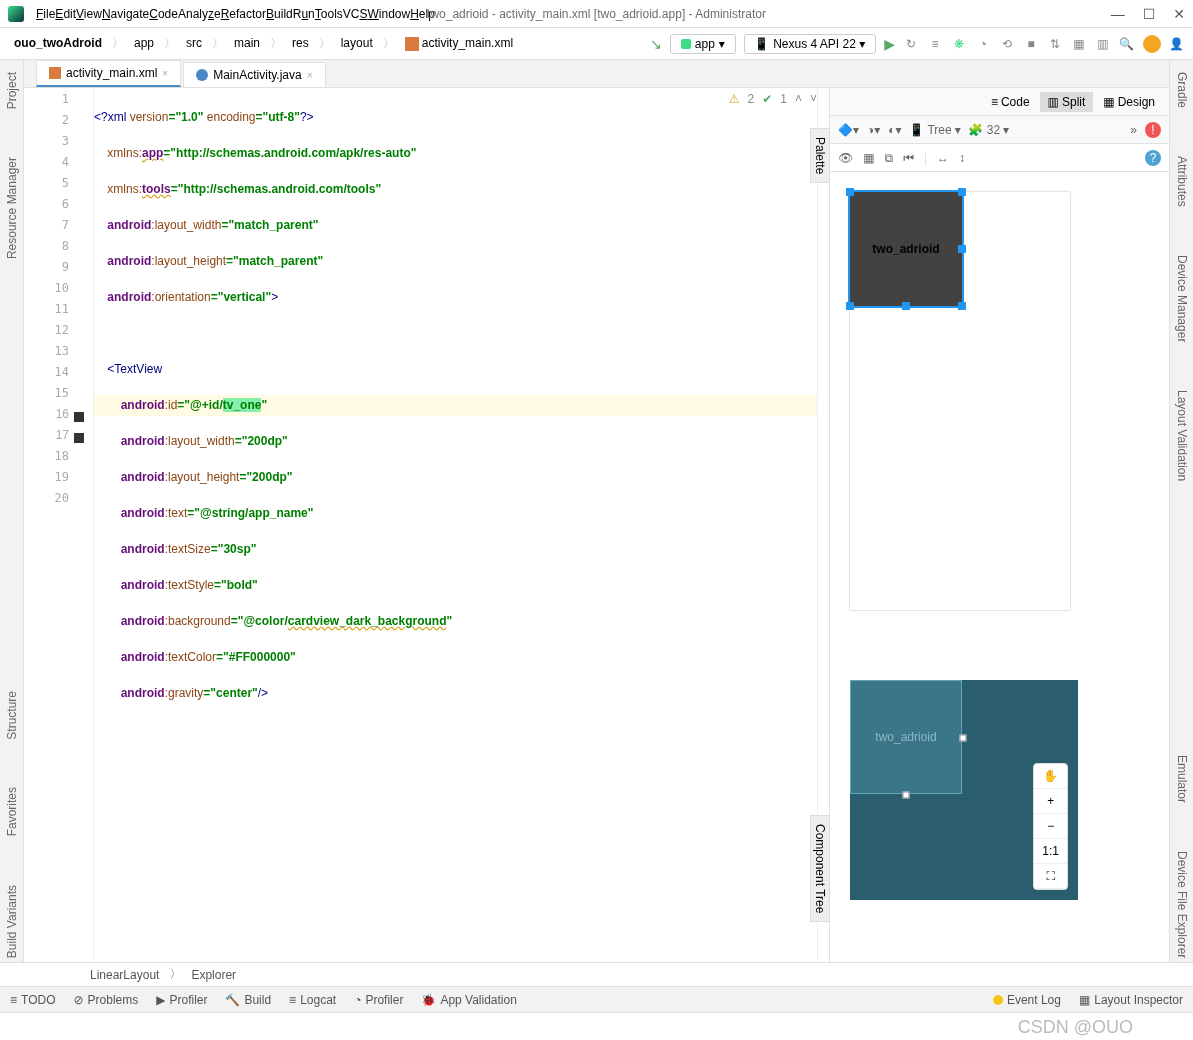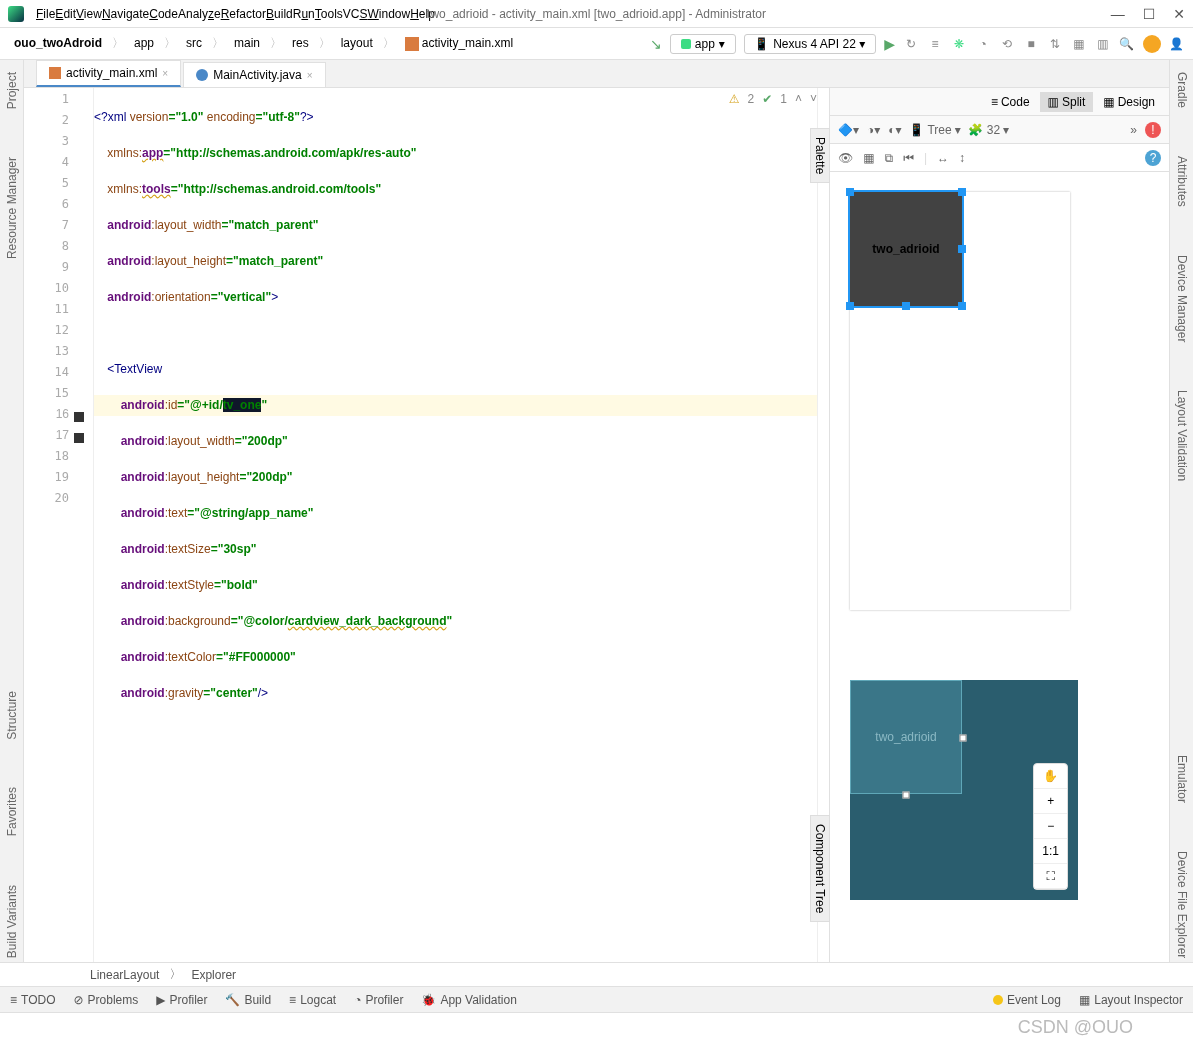--- a/index.html
+++ b/index.html
@@ -50,21 +50,21 @@
 
 
 .editor { flex: 1; display: flex; overflow: hidden; position: relative; }
 .gutter { width: 70px; background: #fff; border-right: 1px solid #eee; padding-top: 4px; }
 .gutter .ln { height: 21px; color: #aaa; text-align: right; padding-right: 24px; font-family: Consolas, monospace; font-size: 12px; position: relative; }
 .gutter .ln .mark { position: absolute; left: 50px; top: 5px; width: 10px; height: 10px; }
 .gutter .ln .mark.dark { background: #333; }
 .code { flex: 1; font-family: Consolas, monospace; font-size: 13px; padding-top: 4px; white-space: pre; overflow: hidden; }
 .code .line { height: 21px; line-height: 21px; }
 .code .line.hl { background: #fffae3; }
-.code .line.hl .selected { background: #0f172a; }
+.code .line.hl .selected { background: #86efac; }
 .c-tag { color: #000080; }
 .c-attr { color: #8b4513; }
 .c-ns { color: #660e7a; font-weight: bold; }
 .c-str { color: #008000; font-weight: bold; }
 .c-warn { text-decoration: underline wavy #d4a017; }
 .editor-overlay { position: absolute; top: 4px; right: 12px; display: flex; gap: 8px; align-items: center; color: #888; }
 .editor-overlay .warn-badge { color: #d4a017; }
 .editor-overlay .check-badge { color: #59a869; }
 .right-strip { width: 12px; background: #fff; border-left: 1px solid #eee; position: relative; }
 .right-strip .ymark { position: absolute; right: 0; width: 10px; height: 3px; background: #f0c020; }

